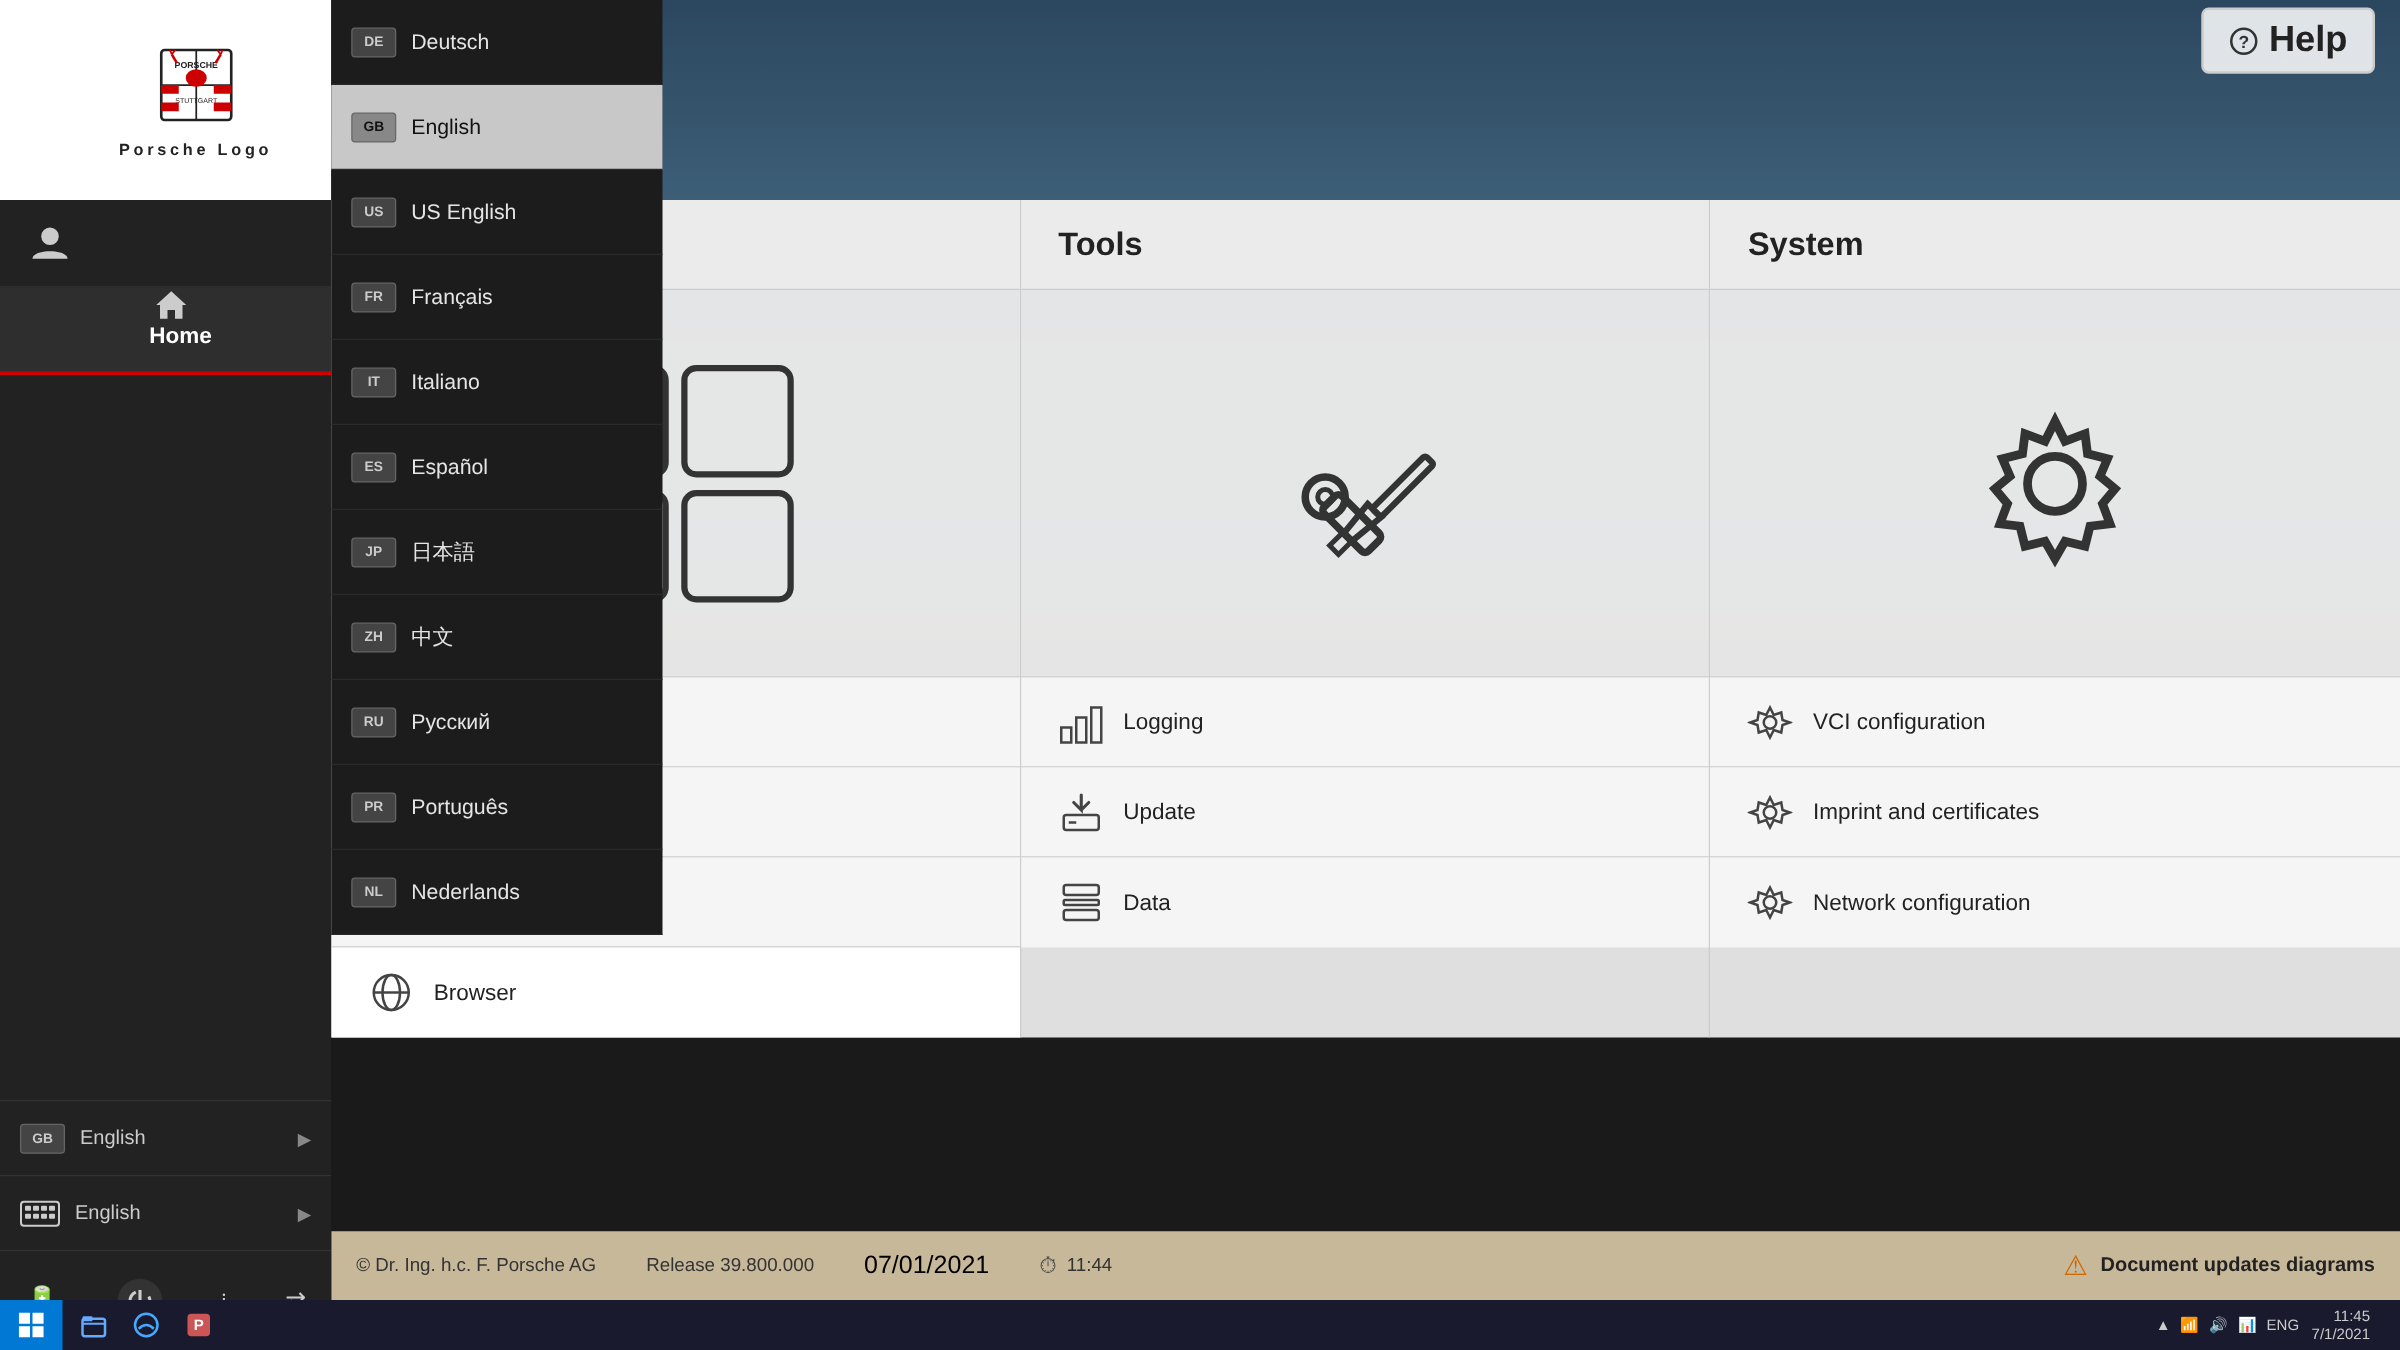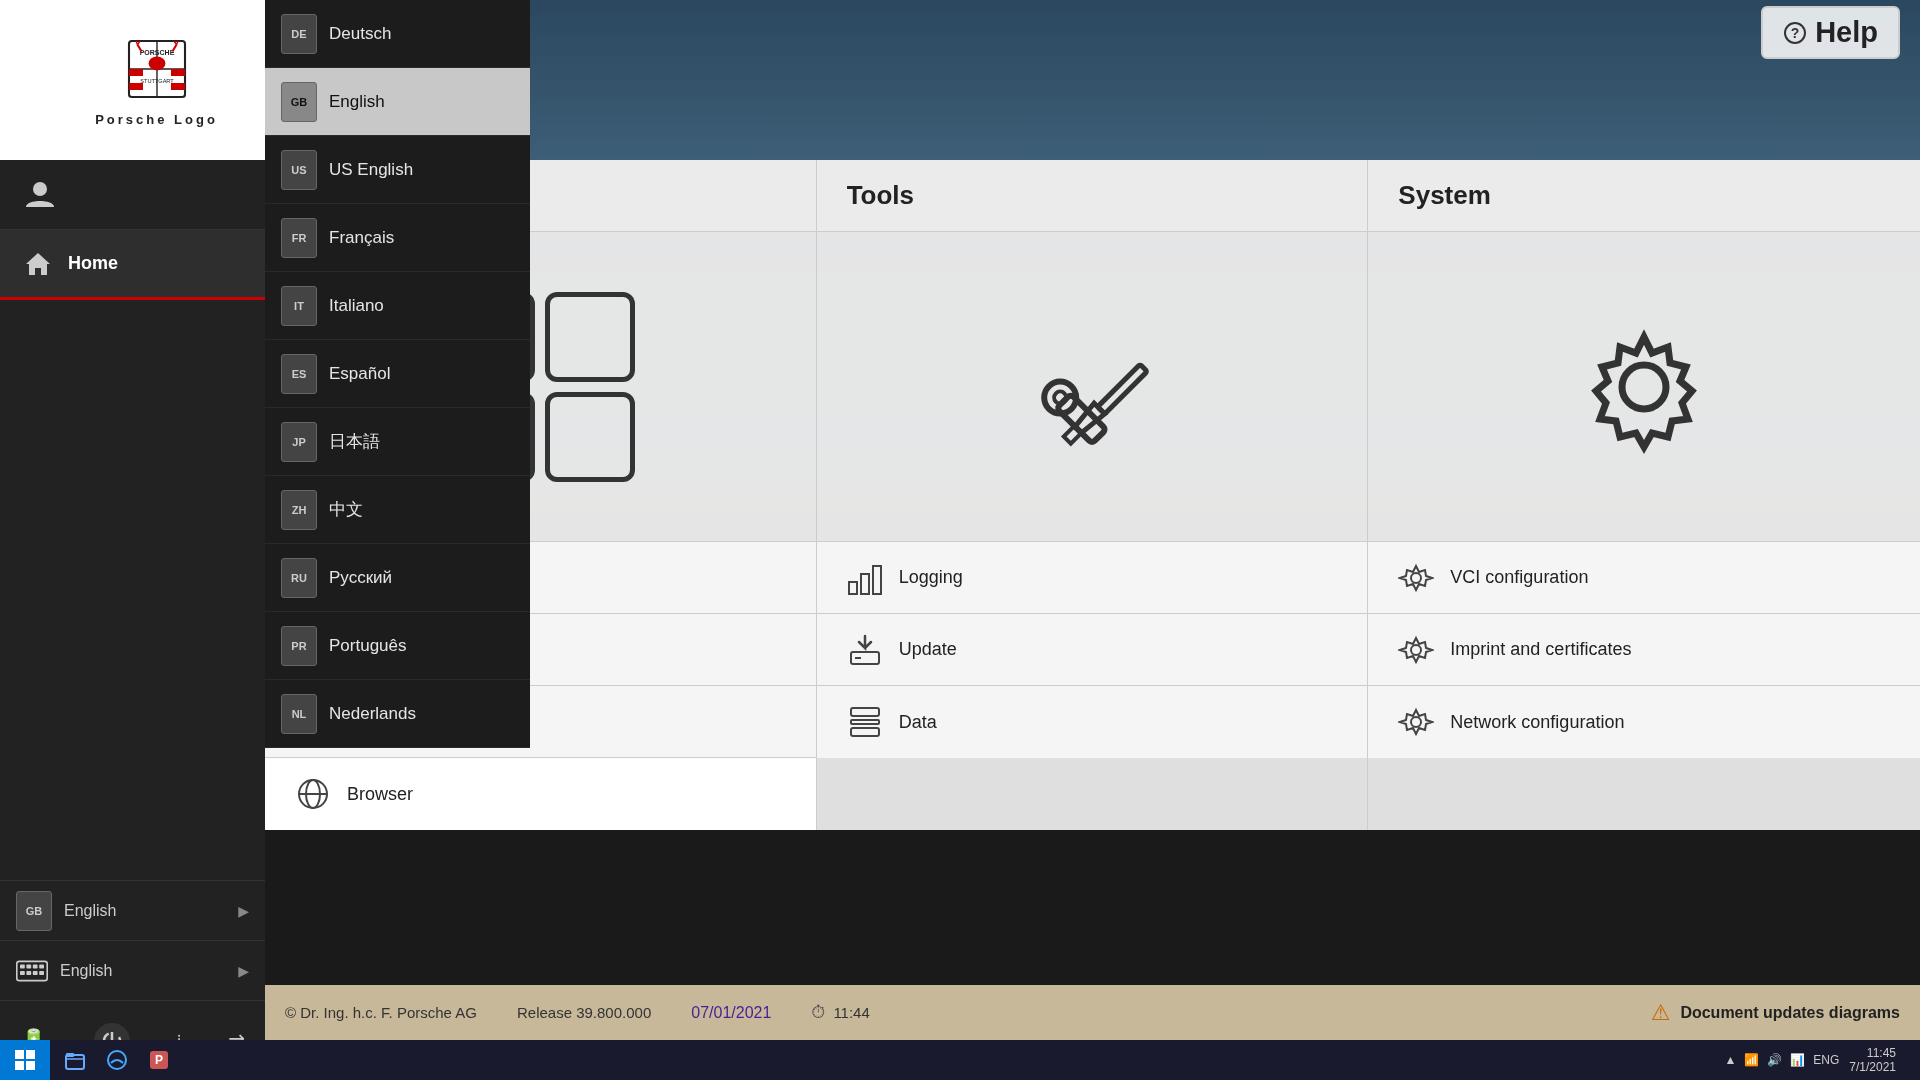--- a/index.html
+++ b/index.html
@@ -38,35 +38,36 @@
     }
     .user-icon-svg { width: 32px; height: 32px; fill: #cccccc; }
     .sidebar-home {
       height: 70px;
       display: flex;
       align-items: center;
       padding-left: 24px;
       border-bottom: 3px solid #cc0000;
       background: #2e2e2e;
       cursor: pointer;
+      flex-direction: column;
     }
     .sidebar-home-icon { width: 28px; height: 28px; fill: #cccccc; margin-right: 16px; }
     .sidebar-home-label { color: #ffffff; font-size: 18px; font-weight: bold; }
     .sidebar-spacer { flex: 1; }
     .sidebar-lang-item {
       height: 60px;
       display: flex;
       align-items: center;
       padding-left: 16px;
       padding-right: 16px;
       cursor: pointer;
       border-top: 1px solid #333;
     }
     .lang-flag-box {
-      width: 36px; height: 40px;
+      width: 36px; height: 24px;
       background: #444;
       border: 1px solid #666;
       border-radius: 3px;
       font-size: 11px;
       color: #ccc;
       display: flex;
       align-items: center;
       justify-content: center;
       font-weight: bold;
       margin-right: 12px;
@@ -250,21 +251,21 @@
       width: 1655px;
       height: 55px;
       background: #c8b89a;
       display: flex;
       align-items: center;
       padding: 0 20px;
       gap: 40px;
     }
     .status-copyright { font-size: 15px; color: #333; }
     .status-release { font-size: 15px; color: #333; }
-    .status-date { font-size: 16px; color: #4c1d95; }
+    .status-date { font-size: 20px; color: #000000; }
     .status-time-section { display: flex; align-items: center; gap: 8px; }
     .status-clock-icon { color: #444; font-size: 18px; }
     .status-time { font-size: 15px; color: #333; }
     .status-warning { display: flex; align-items: center; gap: 10px; margin-left: auto; }
     .warning-icon { color: #cc6600; font-size: 22px; }
     .warning-text { font-size: 16px; font-weight: bold; color: #222; }
 
     
     .taskbar {
       position: absolute;

